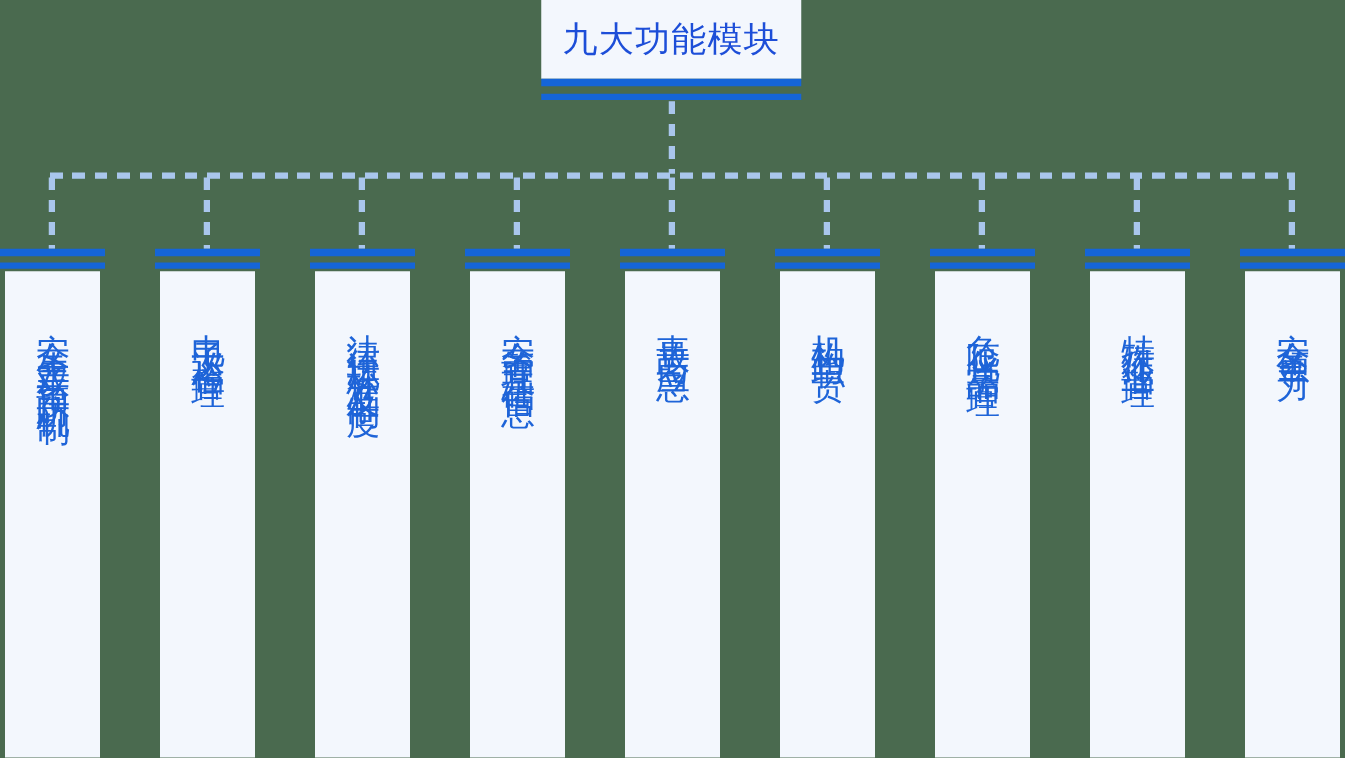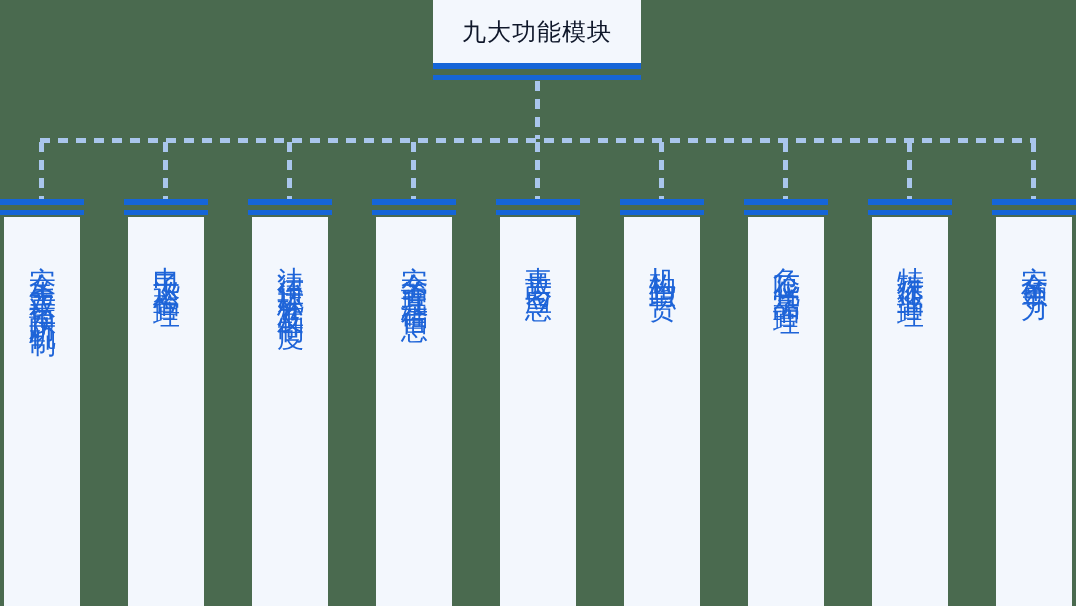--- a/index.html
+++ b/index.html
@@ -28,23 +28,23 @@
     width: 208px;
   }
   .title-box {
     height: 63px;
     background: #f3f7fd;
     display: flex;
     align-items: center;
     justify-content: center;
   }
   .title-box span {
-    font-size: 24px;
+    font-size: 28px;
     font-weight: 500;
-    color: #0f172a;
+    color: #1d4ed8;
     letter-spacing: 1px;
     white-space: nowrap;
   }
   .title-bar-a {
     height: 6px;
     background: #1565d8;
   }
   .title-gap { height: 6px; }
   .title-bar-b {
     height: 5px;

